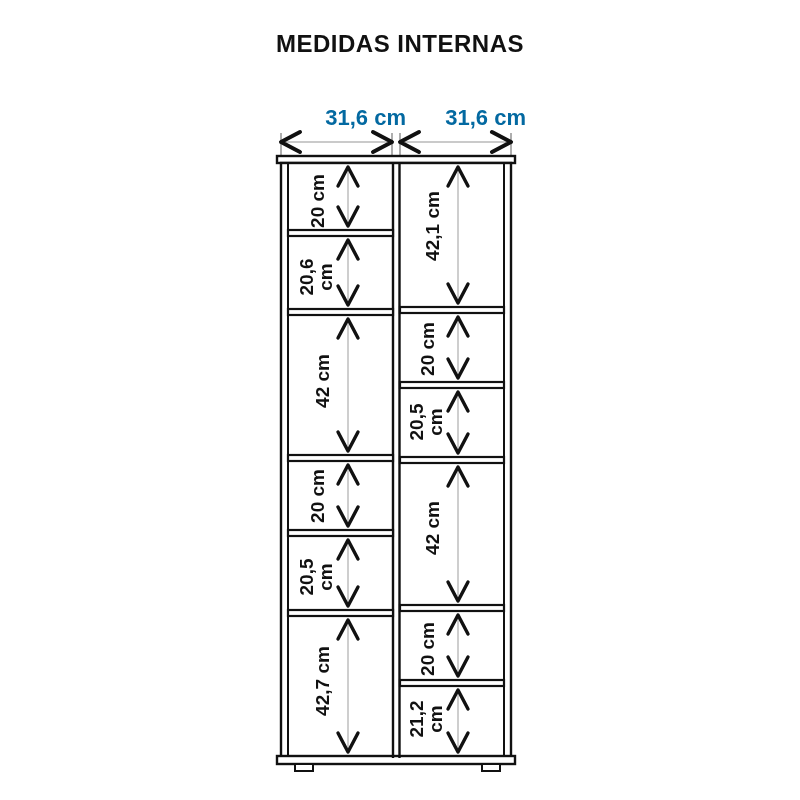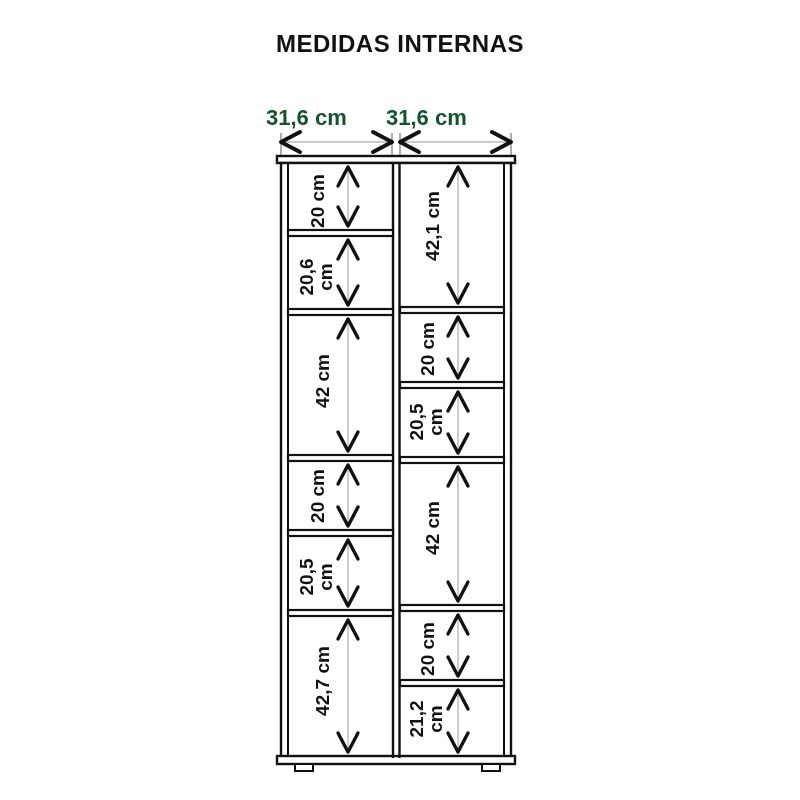--- a/index.html
+++ b/index.html
@@ -35,23 +35,23 @@
   }
   svg.drawing {
     position: absolute;
     left: 0;
     top: 0;
   }
   .dimlabel-h {
     position: absolute;
     font-size: 22px;
     font-weight: bold;
-    color: #14532d;
+    color: #0369a1;
     white-space: nowrap;
-    text-align: left;
+    text-align: right;
   }
   .dimlabel-v {
     position: absolute;
     font-size: 19px;
     font-weight: bold;
     color: #111111;
     white-space: nowrap;
     transform-origin: 50% 50%;
     transform: rotate(-90deg);
     text-align: center;

